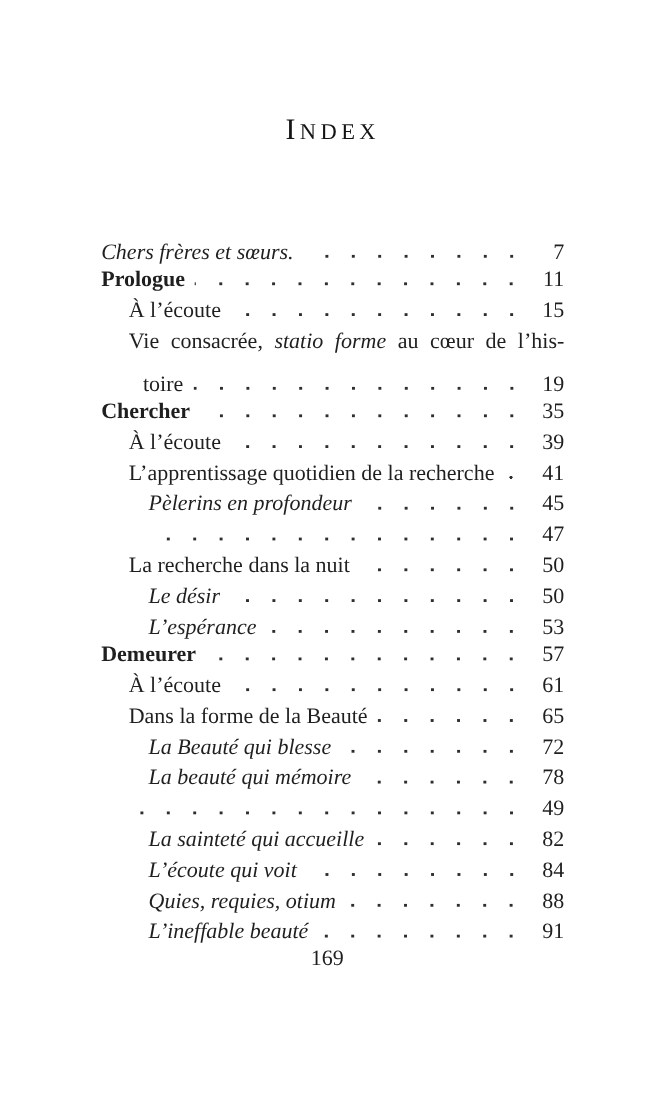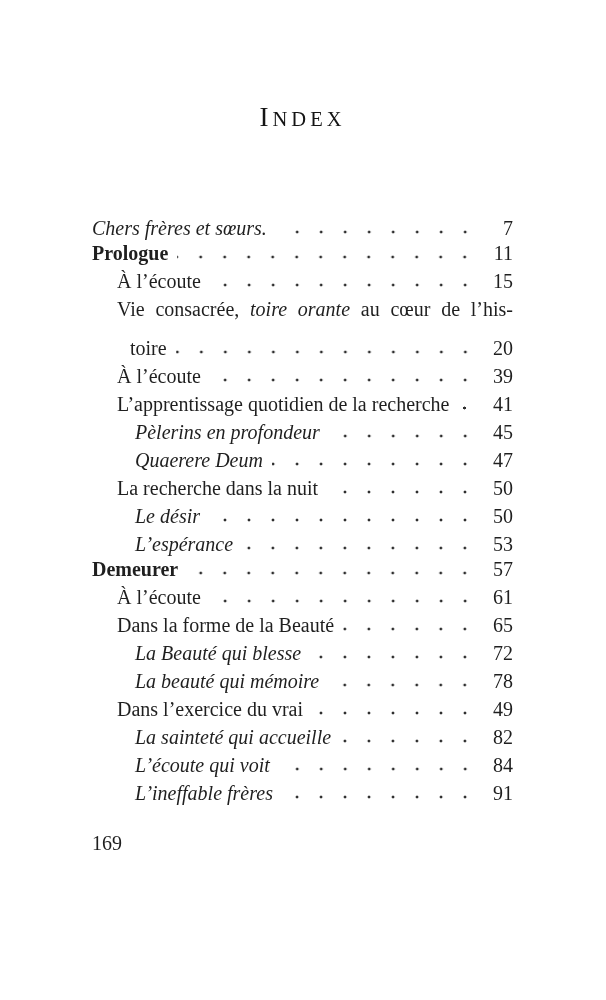--- a/index.html
+++ b/index.html
@@ -59,23 +59,23 @@
     background-repeat: repeat-x;
     background-position: right bottom;
   }
   .pagenum {
     min-width: 30px;
     text-align: right;
     font-size: 20px;
   }
   .folio {
     width: 421px;
-    text-align: left;
+    text-align: center;
     padding-right: 10px;
-    margin-top: 28px;
+    margin-top: 2px;
     font-size: 20px;
     color: #1f1f1f;
   }
 </style>
 </head>
 <body>
 
 <div class="page">
   <h1 class="title"><span class="title-initial">I</span><span class="title-rest">NDEX</span></h1>
 
@@ -89,45 +89,49 @@
     <span class="label"><span>Prologue</span></span>
     <span class="leader"></span>
     <span class="pagenum">11</span>
   </div>
       <div class="row indent-section">
     <span class="label"><span>À l’écoute</span></span>
     <span class="leader"></span>
     <span class="pagenum">15</span>
   </div>
       <div class="row indent-section justify no-page">
-    <span class="label"><span>Vie consacrée, </span><i>toire orante</i><span> au cœur de l’his-</span></span>
+    <span class="label"><span>Vie consacrée, </span><i>statio forme</i><span> au cœur de l’his-</span></span>
 
   </div>
       <div class="row indent-continuation">
     <span class="label"><span>toire</span></span>
     <span class="leader"></span>
-    <span class="pagenum">20</span>
+    <span class="pagenum">19</span>
+  </div>
+      <div class="row indent-chapter bold group-start">
+    <span class="label"><span>Chercher</span></span>
+    <span class="leader"></span>
+    <span class="pagenum">35</span>
   </div>
       <div class="row indent-section">
     <span class="label"><span>À l’écoute</span></span>
     <span class="leader"></span>
     <span class="pagenum">39</span>
   </div>
       <div class="row indent-section">
     <span class="label"><span>L’apprentissage quotidien de la recherche</span></span>
     <span class="leader"></span>
     <span class="pagenum">41</span>
   </div>
       <div class="row indent-subsection italic">
     <span class="label"><i>Pèlerins en profondeur</i></span>
     <span class="leader"></span>
     <span class="pagenum">45</span>
   </div>
       <div class="row indent-subsection italic">
-    <span class="label"><i>Quaerere Deum</i></span>
     <span class="leader"></span>
     <span class="pagenum">47</span>
   </div>
       <div class="row indent-section">
     <span class="label"><span>La recherche dans la nuit</span></span>
     <span class="leader"></span>
     <span class="pagenum">50</span>
   </div>
       <div class="row indent-subsection italic">
     <span class="label"><i>Le désir</i></span>
@@ -158,35 +162,39 @@
     <span class="label"><i>La Beauté qui blesse</i></span>
     <span class="leader"></span>
     <span class="pagenum">72</span>
   </div>
       <div class="row indent-subsection italic">
     <span class="label"><i>La beauté qui mémoire</i></span>
     <span class="leader"></span>
     <span class="pagenum">78</span>
   </div>
       <div class="row indent-section">
-    <span class="label"><span>Dans l’exercice du vrai</span></span>
     <span class="leader"></span>
     <span class="pagenum">49</span>
   </div>
       <div class="row indent-subsection italic">
     <span class="label"><i>La sainteté qui accueille</i></span>
     <span class="leader"></span>
     <span class="pagenum">82</span>
   </div>
       <div class="row indent-subsection italic">
     <span class="label"><i>L’écoute qui voit</i></span>
     <span class="leader"></span>
     <span class="pagenum">84</span>
   </div>
       <div class="row indent-subsection italic">
-    <span class="label"><i>L’ineffable frères</i></span>
+    <span class="label"><i>Quies, requies, otium</i></span>
+    <span class="leader"></span>
+    <span class="pagenum">88</span>
+  </div>
+      <div class="row indent-subsection italic">
+    <span class="label"><i>L’ineffable beauté</i></span>
     <span class="leader"></span>
     <span class="pagenum">91</span>
   </div>
     </div>
 
   <div class="folio">169</div>
 </div>
 
 </body></html>

